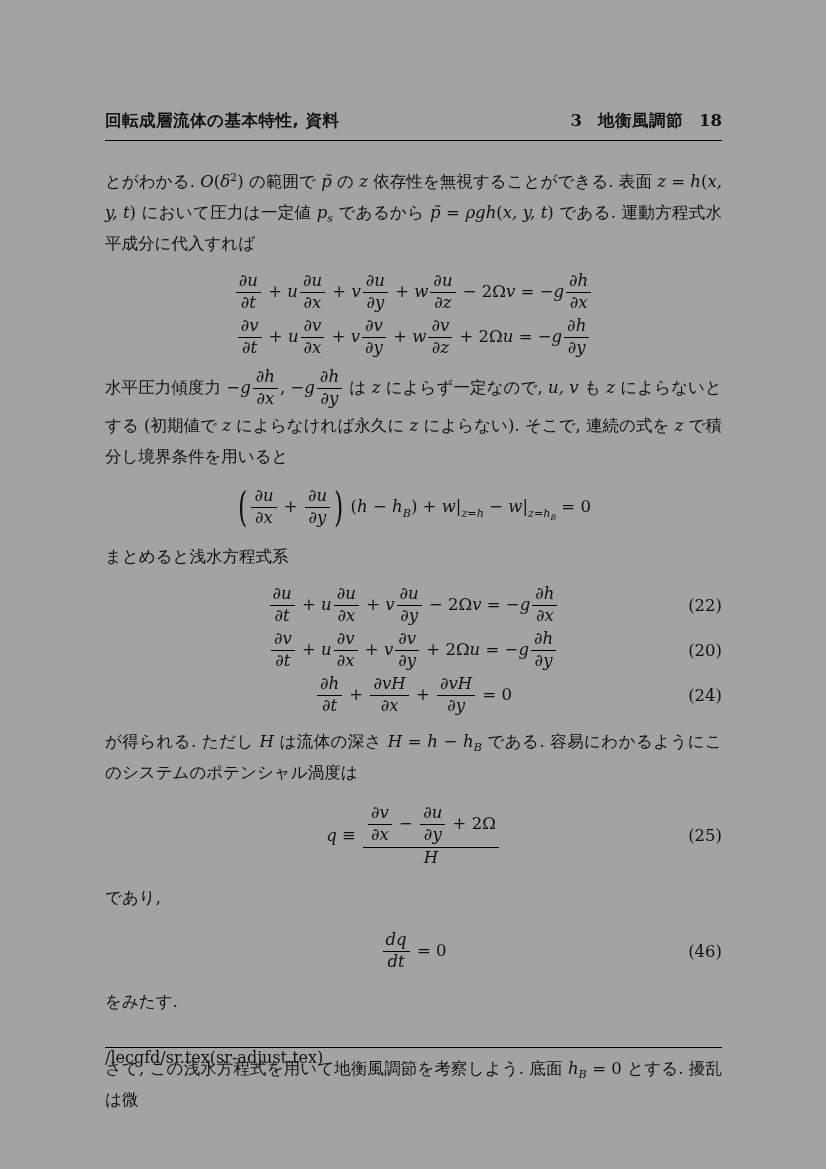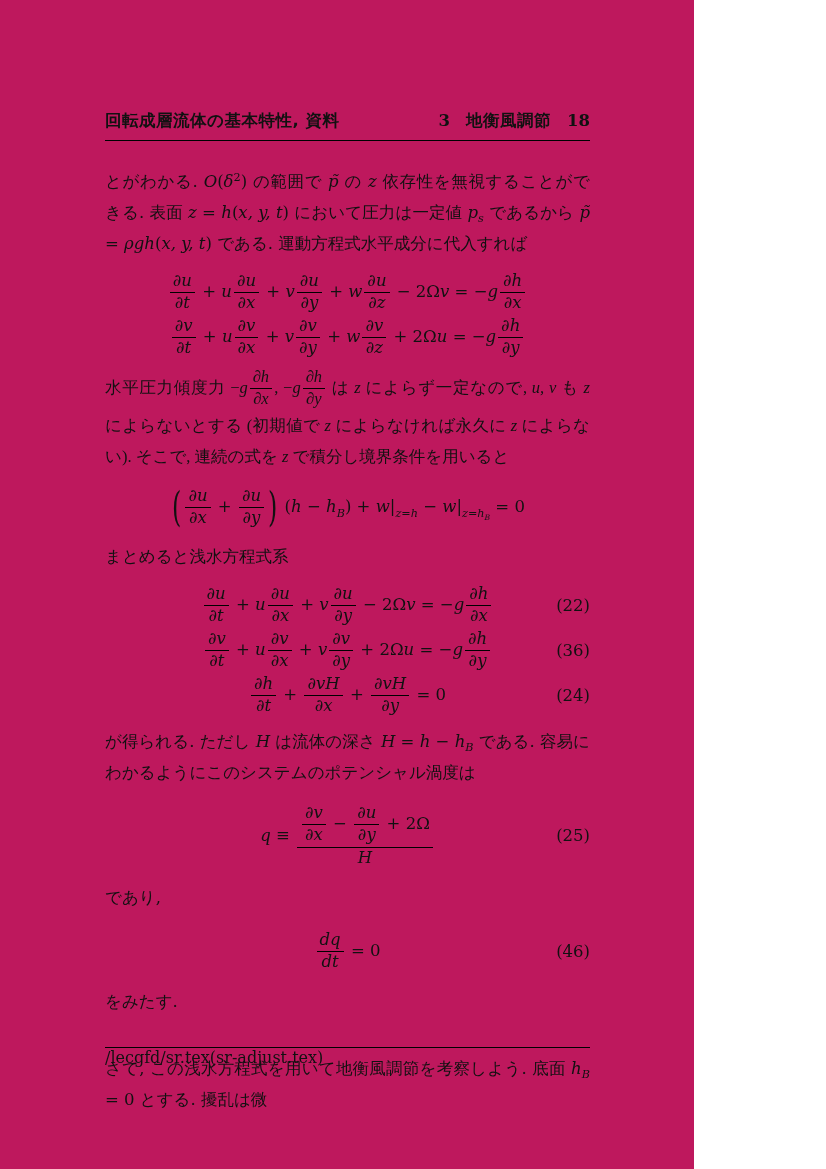--- a/index.html
+++ b/index.html
@@ -1,17 +1,17 @@
 <!DOCTYPE html>
 <html><head>
 <meta charset="utf-8">
 <style>
   html,body{margin:0;padding:0;background:#ffffff;}
   .page{
-    position:relative;width:694px;height:1169px;background:#be185d;color:#111;
+    position:relative;width:826px;height:1169px;background:#a3a3a3;color:#111;
     font-family:"DejaVu Serif","Liberation Serif",serif;font-size:16.5px;overflow:hidden;
   }
   .header{
     display:flex;justify-content:space-between;align-items:baseline;
     margin:0 104px 0 105px;padding-top:110px;padding-bottom:8px;border-bottom:1.5px solid #000;
   }
   .h-left{font-family:"DejaVu Sans","Liberation Sans",sans-serif;font-weight:600;letter-spacing:0.5px;}
   .h-right{display:flex;align-items:baseline;}
   .h-num{font-weight:bold;}
   .h-sec{font-family:"DejaVu Sans","Liberation Sans",sans-serif;font-weight:600;margin-left:16px;letter-spacing:0.5px;text-align:center;}
@@ -26,21 +26,21 @@
   .frac{display:inline-block;vertical-align:middle;text-align:center;margin:0 2px;}
   .frac .num,.frac .den{display:block;line-height:1.15;padding:0 3px 1px;}
   .frac .den{border-top:1px solid #000;padding-top:1px;}
   .eq-row{position:relative;text-align:center;line-height:1.2;}
   .eq-body{display:inline-block;}
   .eq-no{position:absolute;right:0;top:50%;transform:translateY(-50%);font-style:normal;}
   .bigp{display:inline-block;vertical-align:middle;font-size:1.45em;transform:scaleY(1.75);margin:0 2px;font-weight:300;}
   #p1{margin-top:25px;}
   #eqA{margin:13px 0 9px;}
   #eqA .eq-row{margin:3px 0;}
-  #p2{margin-top:7px;font-family:Liberation Serif, serif;}
+  #p2{margin-top:7px;}
   #eqB{margin:15px 0 11px;}
   #p3{margin-top:12px;}
   #eqS{margin:13px 0 9px;}
   #eqS .eq-row{margin:3px 0;}
   #p4{margin-top:9px;}
   #eq25{margin:16px 0 12px;}
   #p5{margin-top:14px;}
   #eq26{margin:18px 0 13px;}
   #p6{margin-top:12px;}
   #p7{margin-top:36px;}
@@ -85,21 +85,21 @@
 
     <p class="para" id="p3"><span class="jp">まとめると浅水方程式系</span></p>
 
     <div class="eq-block" id="eqS">
       <div class="eq-row">
         <span class="eq-body"><span class="frac"><span class="num"><span class="mvar">∂u</span></span><span class="den"><span class="mvar">∂t</span></span></span><span class="mop"> + </span><span class="mvar">u</span><span class="frac"><span class="num"><span class="mvar">∂u</span></span><span class="den"><span class="mvar">∂x</span></span></span><span class="mop"> + </span><span class="mvar">v</span><span class="frac"><span class="num"><span class="mvar">∂u</span></span><span class="den"><span class="mvar">∂y</span></span></span><span class="mop"> − 2Ω</span><span class="mvar">v</span><span class="mop"> = −</span><span class="mvar">g</span><span class="frac"><span class="num"><span class="mvar">∂h</span></span><span class="den"><span class="mvar">∂x</span></span></span></span>
         <span class="eq-no">(22)</span>
       </div>
       <div class="eq-row">
         <span class="eq-body"><span class="frac"><span class="num"><span class="mvar">∂v</span></span><span class="den"><span class="mvar">∂t</span></span></span><span class="mop"> + </span><span class="mvar">u</span><span class="frac"><span class="num"><span class="mvar">∂v</span></span><span class="den"><span class="mvar">∂x</span></span></span><span class="mop"> + </span><span class="mvar">v</span><span class="frac"><span class="num"><span class="mvar">∂v</span></span><span class="den"><span class="mvar">∂y</span></span></span><span class="mop"> + 2Ω</span><span class="mvar">u</span><span class="mop"> = −</span><span class="mvar">g</span><span class="frac"><span class="num"><span class="mvar">∂h</span></span><span class="den"><span class="mvar">∂y</span></span></span></span>
-        <span class="eq-no">(36)</span>
+        <span class="eq-no">(20)</span>
       </div>
       <div class="eq-row">
         <span class="eq-body"><span class="frac"><span class="num"><span class="mvar">∂h</span></span><span class="den"><span class="mvar">∂t</span></span></span><span class="mop"> + </span><span class="frac"><span class="num"><span class="mvar">∂vH</span></span><span class="den"><span class="mvar">∂x</span></span></span><span class="mop"> + </span><span class="frac"><span class="num"><span class="mvar">∂vH</span></span><span class="den"><span class="mvar">∂y</span></span></span><span class="mop"> = 0</span></span>
         <span class="eq-no">(24)</span>
       </div>
     </div>
 
     <p class="para" id="p4"><span class="jp">が得られる. ただし </span><span class="mvar">H</span><span class="jp"> は流体の深さ </span><span class="mvar">H</span><span class="mop"> = </span><span class="mvar">h</span><span class="mop"> − </span><span class="mvar">h</span><sub><span class="mvar">B</span></sub><span class="jp"> である. 容易にわかるようにこのシステムのポテンシャル渦度は</span></p>
 
     <div class="eq-row" id="eq25">

